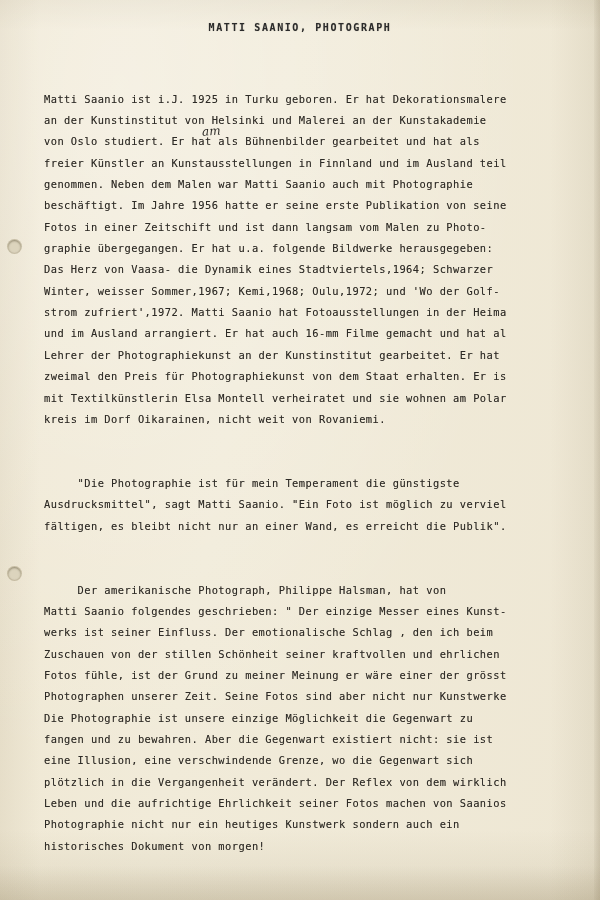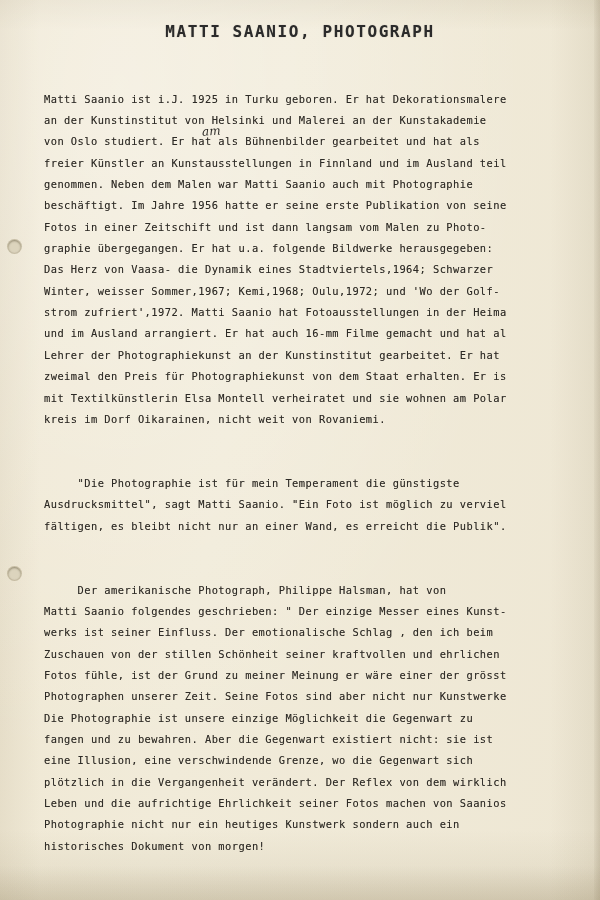--- a/index.html
+++ b/index.html
@@ -43,21 +43,21 @@
   }
   .punch-hole.h1 { top: 240px; }
   .punch-hole.h2 { top: 567px; }
 
   .title {
     position: absolute;
     top: 22px;
     left: 0;
     width: 600px;
     text-align: center;
-    font-size: 16px;
+    font-size: 10px;
     letter-spacing: 1.6px;
     color: #2b2b2b;
     font-weight: 600;
     text-shadow: 0 0 1px rgba(60,55,40,0.35);
   }
   .body-text {
     position: absolute;
     top: 46px;
     left: 44px;
     width: 548px;

